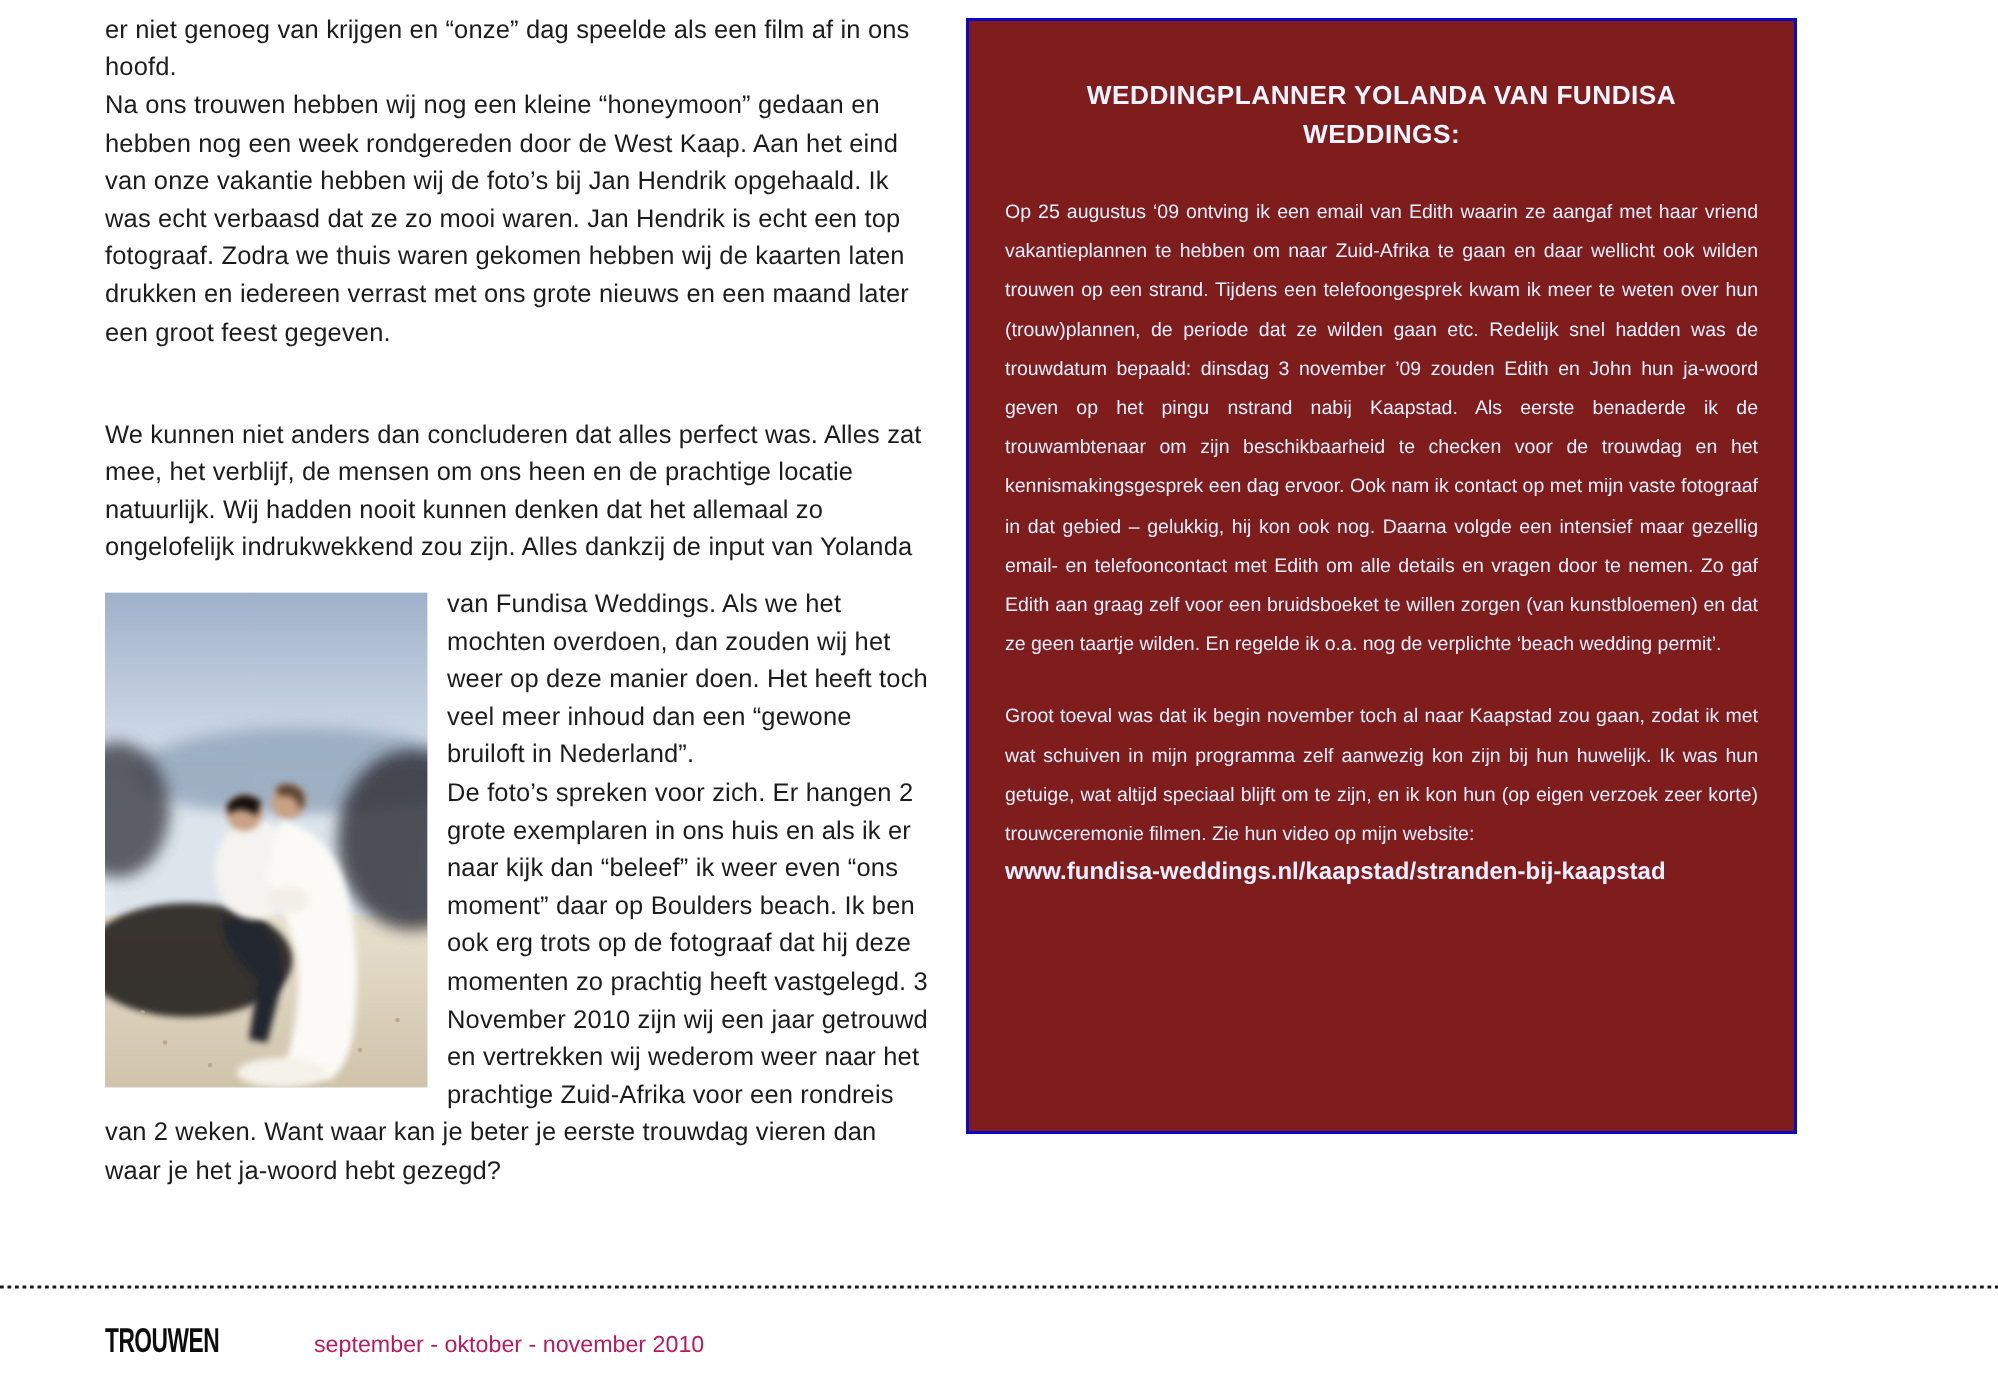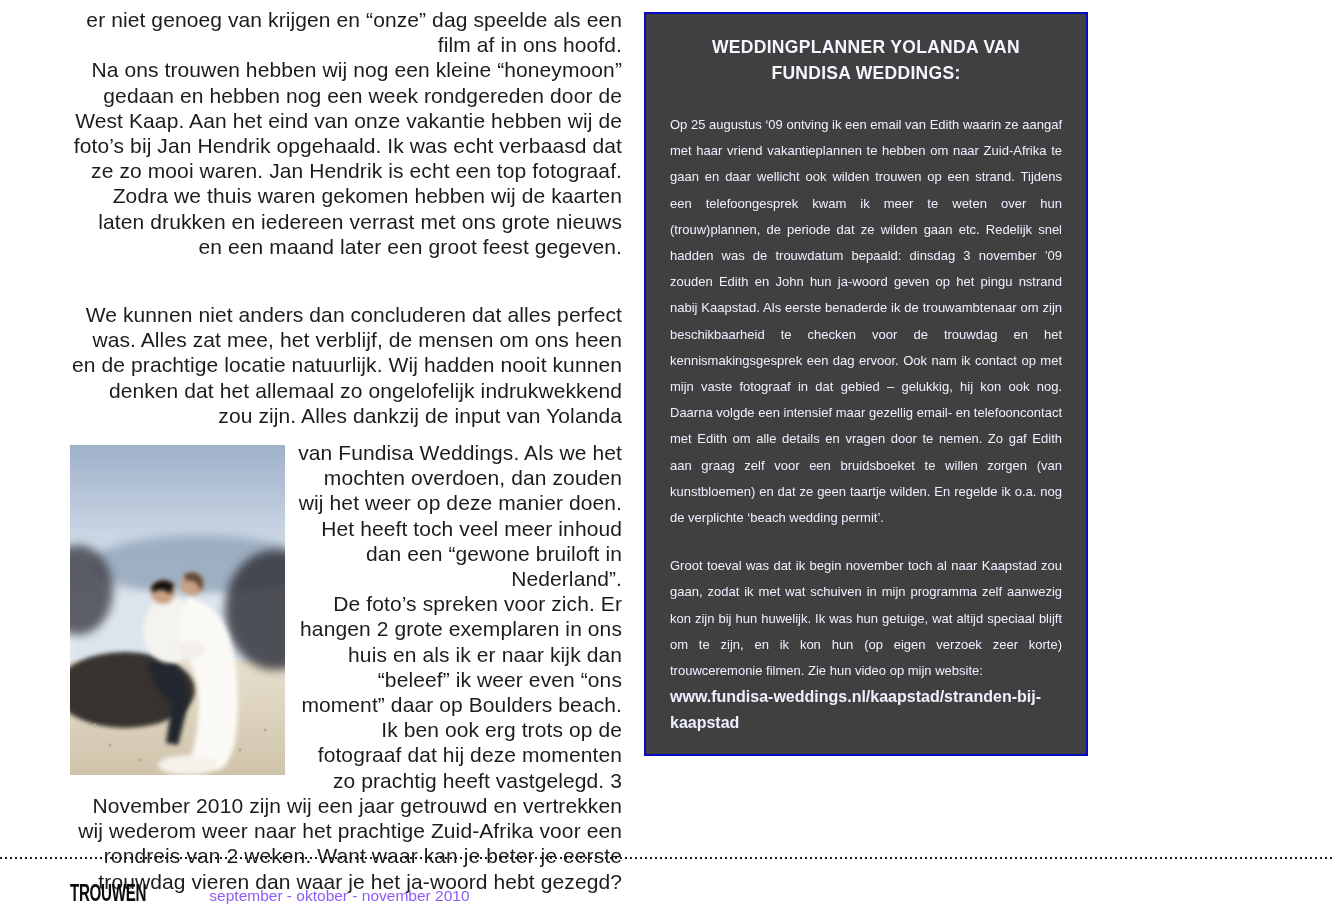--- a/index.html
+++ b/index.html
@@ -11,49 +11,48 @@
     position: relative;
     overflow: hidden;
   }
   .page { position: absolute; inset: 0; }
 
   
   .article {
     position: absolute;
     left: 70px; top: 7px;
     width: 552px;
-    font-size: 21px;
+    font-size: 17px;
     line-height: 25.2px;
     letter-spacing: 0.1px;
     color: #1c1c1c;
-    text-align: right;
   }
   .article p { margin: 0; }
   .pre-line { white-space: pre-line; }
   .article .gap { margin-top: 43px; }
 
   .wrap-block { margin-top: 12px; }
   .photo {
     float: left;
     width: 215px; height: 330px;
     margin: 5px 13px 3px 0;
     background: #cfd8e2;
     overflow: hidden;
   }
   .photo svg { display: block; }
 
   
   .blue-box {
     position: absolute;
     left: 644px; top: 12px;
-    width: 444px; height: 744px;
+    width: 554px; height: 744px;
     box-sizing: border-box;
-    background: #404040;
+    background: #7f1d1d;
     border: 2px solid #0a0ac4;
-    padding: 20px 24px 0 24px;
+    padding: 36px 24px 0 24px;
     color: #eef0ff;
   }
   .blue-box h2 {
     margin: 0 0 26px 0;
     font-size: 17.5px;
     line-height: 26px;
     font-weight: bold;
     text-align: center;
     letter-spacing: 0.3px;
     color: #f4f5ff;
@@ -97,21 +96,21 @@
     font-weight: bold;
     font-size: 23px;
     letter-spacing: -0.5px;
     transform: scaleX(0.66);
     transform-origin: left center;
     color: #0d0d0d;
   }
   .issue {
     margin-left: 24px;
     font-size: 15.5px;
-    color: #8b5cf6;
+    color: #be185d;
   }
 </style>
 </head>
 <body>
 
 <div class="page">
 
   <div class="article">
     <p class="pre-line">er niet genoeg van krijgen en “onze” dag speelde als een film af in ons hoofd.
 Na ons trouwen hebben wij nog een kleine “honeymoon” gedaan en hebben nog een week  rondgereden door de West Kaap. Aan het eind van onze vakantie hebben wij de foto’s bij Jan Hendrik opgehaald. Ik was echt verbaasd dat ze zo mooi waren. Jan Hendrik is echt een top fotograaf. Zodra we thuis waren gekomen hebben wij de kaarten laten drukken en iedereen verrast met ons grote nieuws en een maand later een groot feest gegeven.</p>

